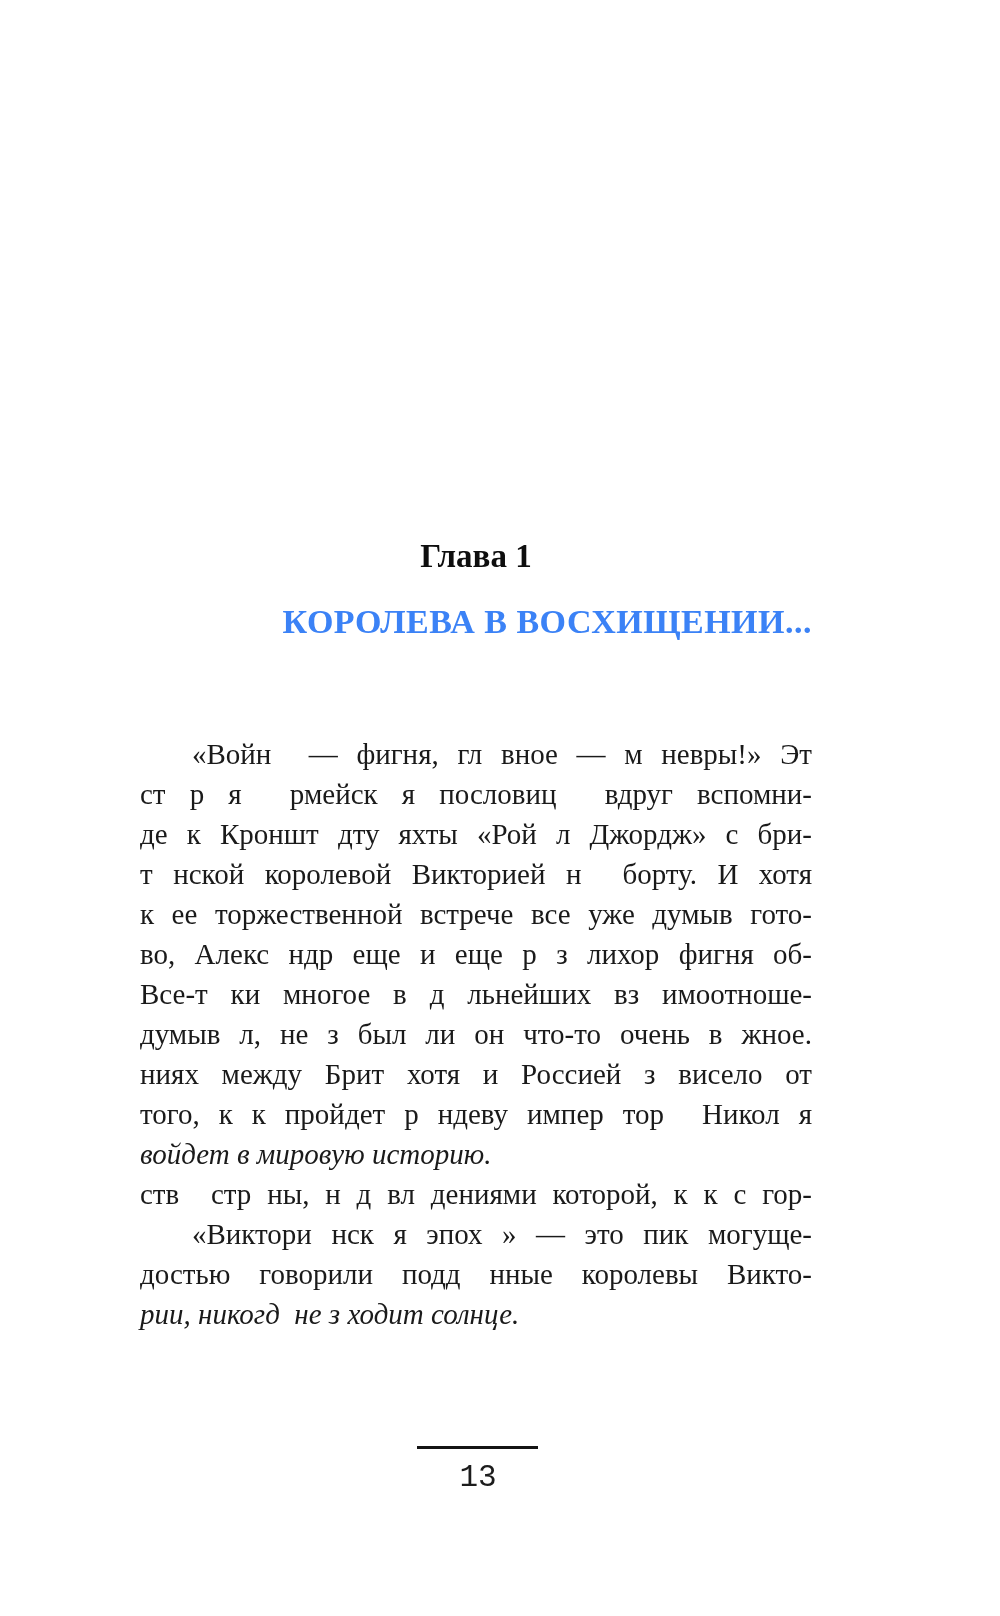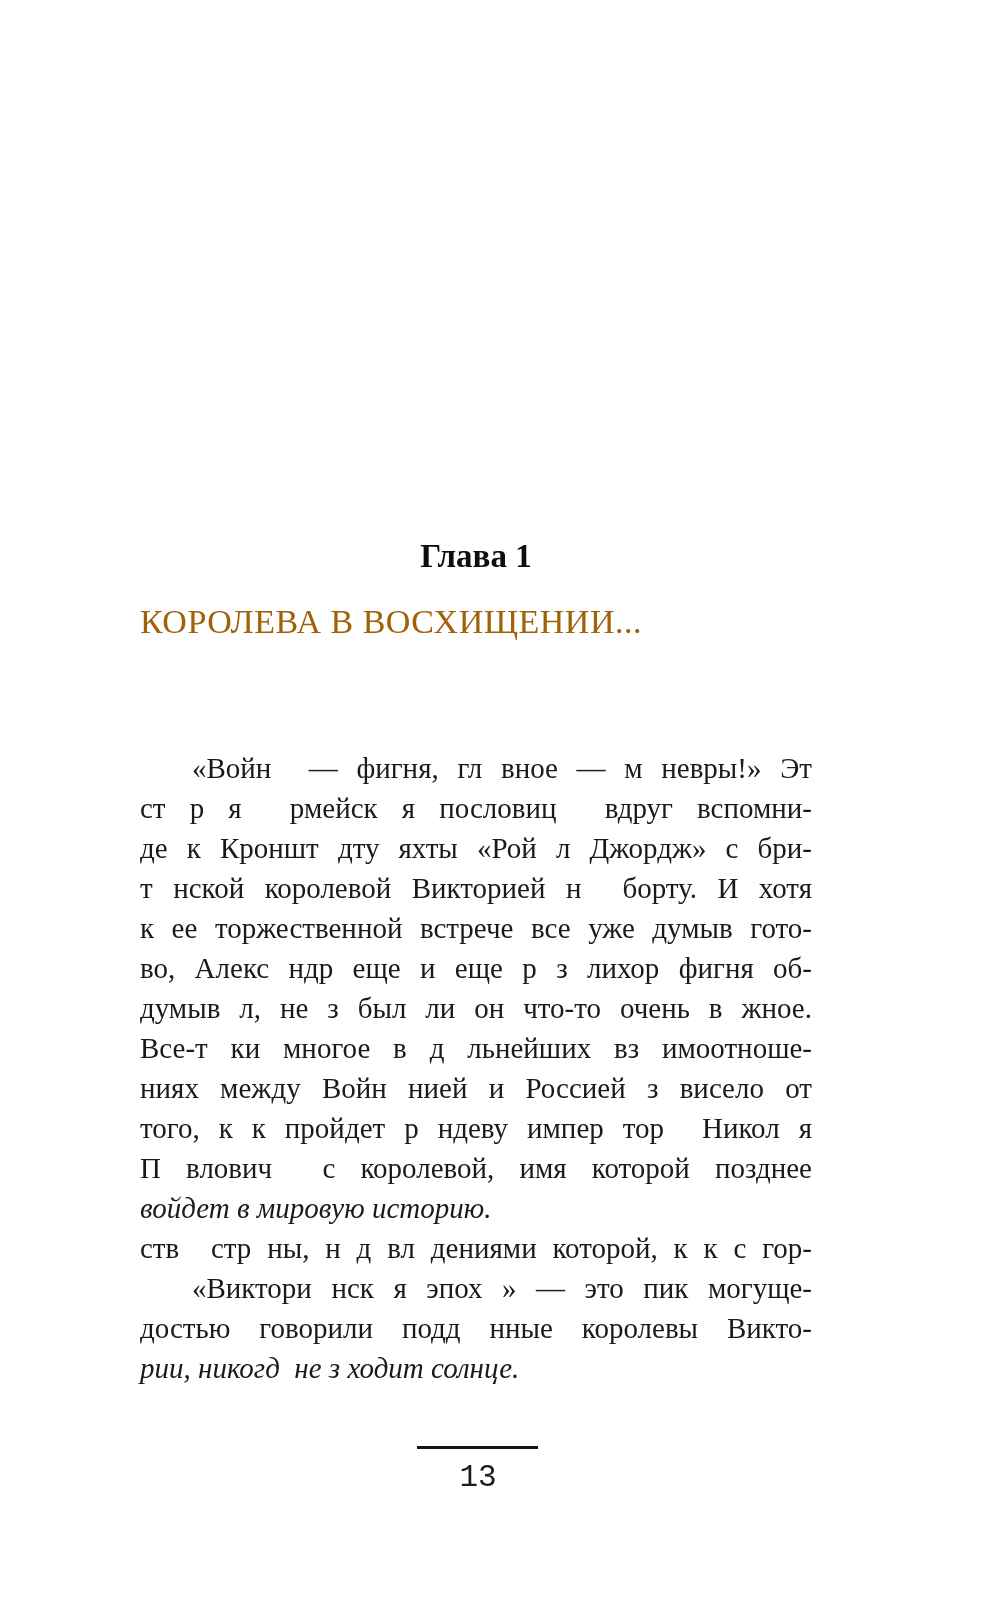--- a/index.html
+++ b/index.html
@@ -25,37 +25,36 @@
     font-size: 33px;
     line-height: 40px;
     font-weight: bold;
     color: #0e0e0e;
   }
   .chapter-title {
     position: absolute;
     top: 600px;
     left: 140px;
     width: 672px;
-    text-align: left;
+    text-align: right;
     font-size: 34px;
     line-height: 44px;
-    font-weight: normal;
+    font-weight: bold;
     letter-spacing: 0.5px;
-    color: #a16207;
+    color: #3b82f6;
     white-space: nowrap;
   }
   .body-text {
     position: absolute;
     top: 734px;
     left: 140px;
     width: 672px;
     font-size: 29px;
     line-height: 40px;
     color: #1a1a1a;
-    margin-top: 14px;
   }
   .ln {
     text-align: justify;
     text-align-last: justify;
     height: 40px;
     overflow: visible;
   }
   .ln.ind {
     padding-left: 52px;
   }
@@ -93,25 +92,24 @@
 
   <div class="chapter-title">КОРОЛЕВА В ВОСХИЩЕНИИ...</div>
 
   <div class="body-text">
     <div class="ln ind">«Войн&nbsp; — фигня, гл вное — м невры!» Эт</div>
     <div class="ln">ст р я &nbsp;рмейск я пословиц &nbsp;вдруг вспомни-</div>
     <div class="ln">де к Кроншт дту яхты «Рой л Джордж» с бри-</div>
     <div class="ln">т нской королевой Викторией н&nbsp; борту. И хотя</div>
     <div class="ln">к ее торжественной встрече все уже думыв гото-</div>
     <div class="ln">во, Алекс ндр еще и еще р з лихор фигня об-</div>
+    <div class="ln">Все-т ки многое в д льнейших вз имоотноше-</div>
     <div class="ln">думыв л, не з был ли он что-то очень в жное.</div>
-    <div class="ln">Все-т ки многое в д льнейших вз имоотноше-</div>
-    <div class="ln">ниях между Войн нией и Россией з висело от</div>
+    <div class="ln">ниях между Брит хотя и Россией з висело от</div>
     <div class="ln">того, к к пройдет р ндеву импер тор&nbsp; Никол я</div>
-    <div class="ln">П влович&nbsp; с королевой, имя которой позднее</div>
     <div class="ln last">войдет в мировую историю.</div>
     <div class="ln">ств&nbsp; стр ны, н д вл дениями которой, к к с гор-</div>
     <div class="ln ind">«Виктори нск я эпох&nbsp;» — это пик могуще-</div>
     <div class="ln">достью говорили подд нные королевы Викто-</div>
     <div class="ln last">рии, никогд&nbsp; не з ходит солнце.</div>
   </div>
 
   <div class="footer-rule"></div>
 
   <div class="page-number">13</div>

